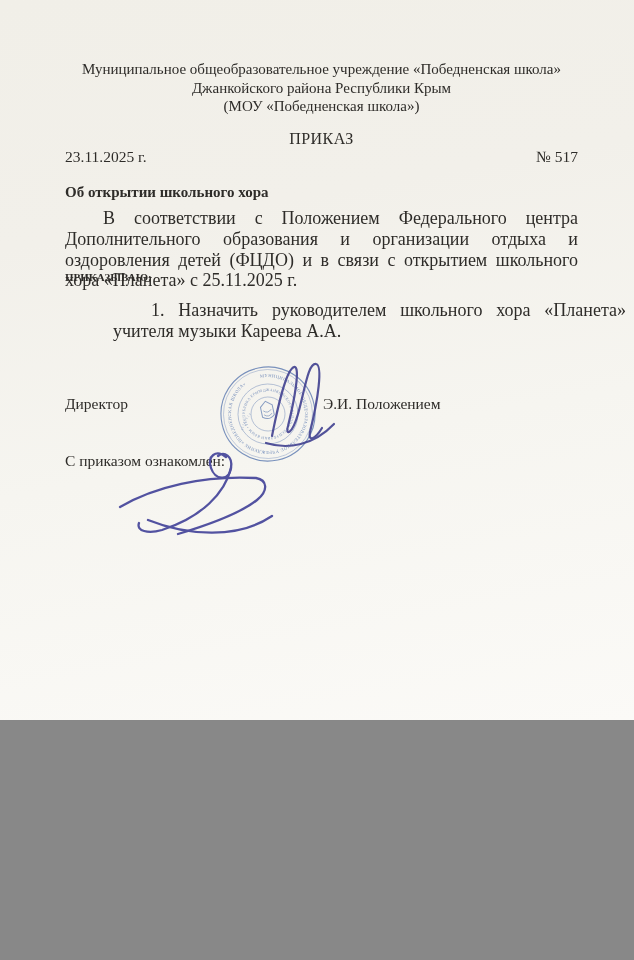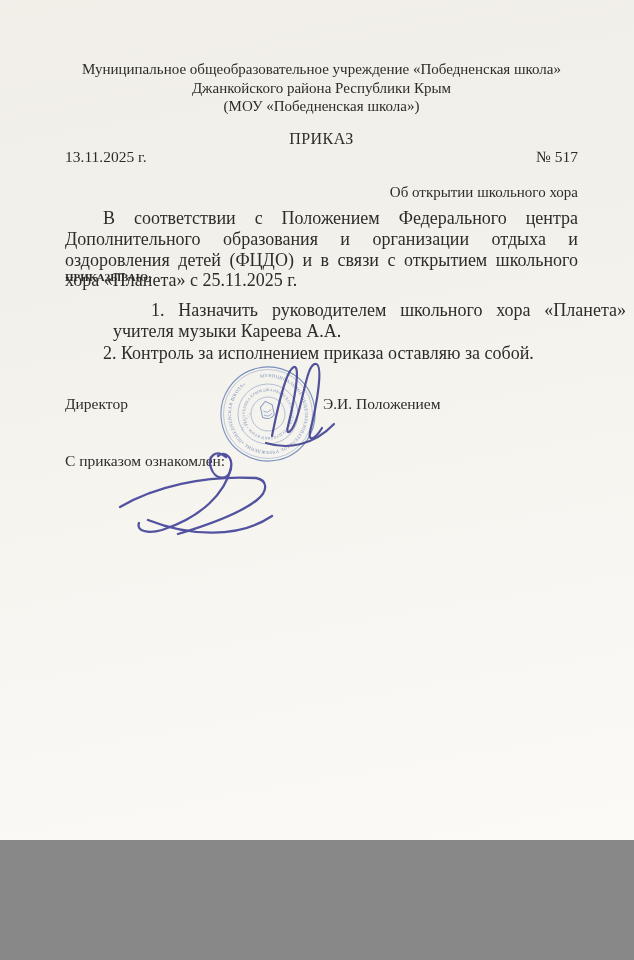--- a/index.html
+++ b/index.html
@@ -1,32 +1,32 @@
 <!DOCTYPE html>
 <html><head>
 <meta charset="utf-8">
 <style>
   html,body{margin:0;padding:0;background:#888;}
   .page{
     position:relative;
-    width:634px;height:840px;
+    width:634px;height:720px;
     margin:0 auto;
     background:linear-gradient(170deg,#f1efe8 0%,#f2f0ea 30%,#f6f5f0 60%,#fbfaf7 100%);
     font-family:"Liberation Serif","DejaVu Serif",serif;
     color:#2e2c29;
     overflow:hidden;
   }
   .abs{position:absolute;}
   .content-col{left:65px;width:513px;}
   .doc-text{font-size:18px;line-height:20px;}
   .centered{text-align:center;}
   .header-block{top:60px;line-height:18.5px;font-size:15px;z-index:2;}
   .doc-title{top:130px;font-size:16px;letter-spacing:.4px;z-index:2;}
   .date-row{top:148px;display:flex;justify-content:space-between;font-size:15.5px;z-index:2;}
-  .subject{top:184px;font-weight:normal;font-size:15px;z-index:2;text-align:right;}
+  .subject{top:184px;font-weight:bold;font-size:15px;z-index:2;}
   .body-para{top:208px;text-align:justify;text-indent:38px;line-height:20.8px;z-index:2;}
   .order-head{top:271px;font-weight:bold;font-size:11px;z-index:2;}
   .order-item-1{top:300px;text-align:justify;text-indent:38px;line-height:20.8px;z-index:2;margin-left:48px;}
   .order-item-2{top:343px;text-indent:38px;z-index:2;}
   .sign-row{top:395px;font-size:15.5px;z-index:2;}
   .sign-name{position:absolute;left:258px;top:0;}
   .ack-label{top:452px;font-size:15.5px;z-index:2;}
   .ack-name{top:482px;font-size:15.5px;z-index:2;}
   .stamp{left:218px;top:364px;width:100px;height:100px;z-index:3;
          filter:blur(.35px) saturate(.85);opacity:.88;}
@@ -41,32 +41,31 @@
 
   <div class="abs content-col header-block centered">
     <div>Муниципальное общеобразовательное учреждение «Победненская школа»</div>
     <div>Джанкойского района Республики Крым</div>
     <div>(МОУ «Победненская школа»)</div>
   </div>
 
   <div class="abs content-col doc-title centered">ПРИКАЗ</div>
 
   <div class="abs content-col date-row">
-    <span>13.11.2025 г.</span>
+    <span>23.11.2025 г.</span>
     <span>№ 517</span>
   </div>
 
   <div class="abs content-col subject">Об открытии школьного хора</div>
 
   <div class="abs content-col doc-text body-para">В соответствии с Положением Федерального центра Дополнительного образования и организации отдыха и оздоровления детей (ФЦДО) и в связи с открытием школьного хора «Планета» с 25.11.2025 г.</div>
 
   <div class="abs content-col order-head">ПРИКАЗЫВАЮ:</div>
 
   <div class="abs content-col doc-text order-item-1">1. Назначить руководителем школьного хора «Планета» учителя музыки Кареева А.А.</div>
-  <div class="abs content-col doc-text order-item-2">2. Контроль за исполнением приказа оставляю за собой.</div>
 
   <div class="abs content-col sign-row">
     <span>Директор</span>
     <span class="sign-name">Э.И. Положением</span>
   </div>
 
   <svg class="abs stamp" viewBox="0 0 100 100">
     <g transform="rotate(-12 50 50)" stroke="#4a70b6" fill="none">
       <circle cx="50" cy="50" r="47" stroke-width="1.1" opacity=".85"></circle>
       <circle cx="50" cy="50" r="44.5" stroke-width=".5" opacity=".7"></circle>

